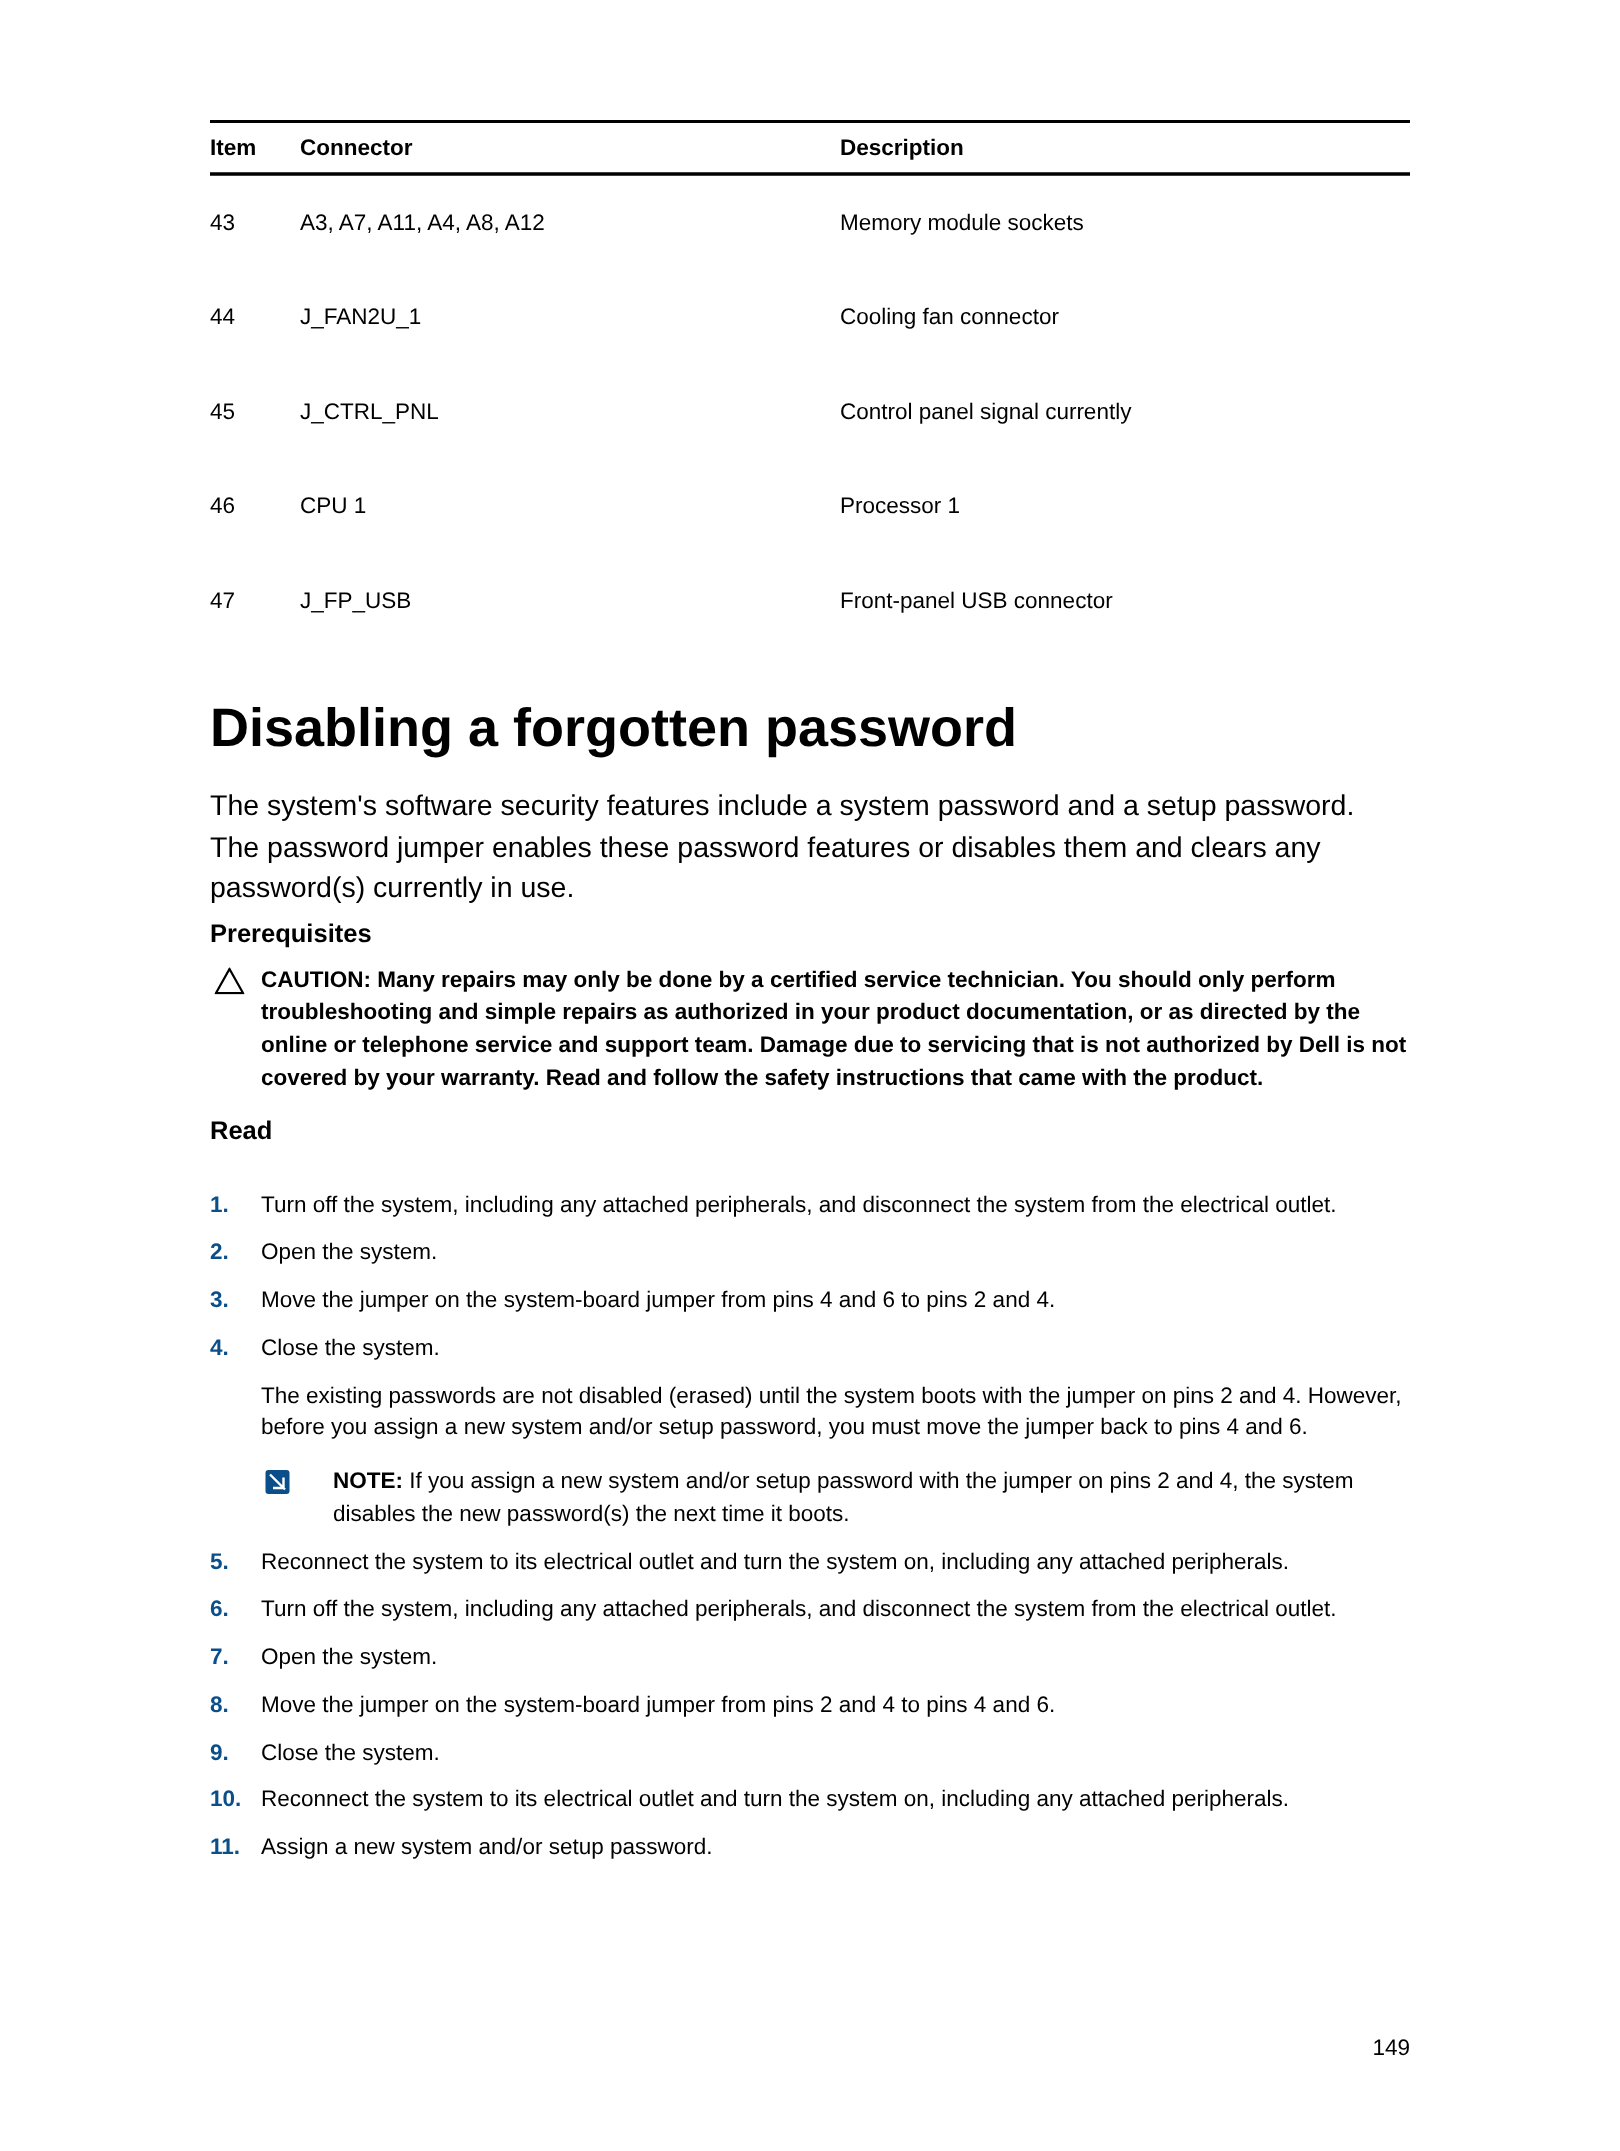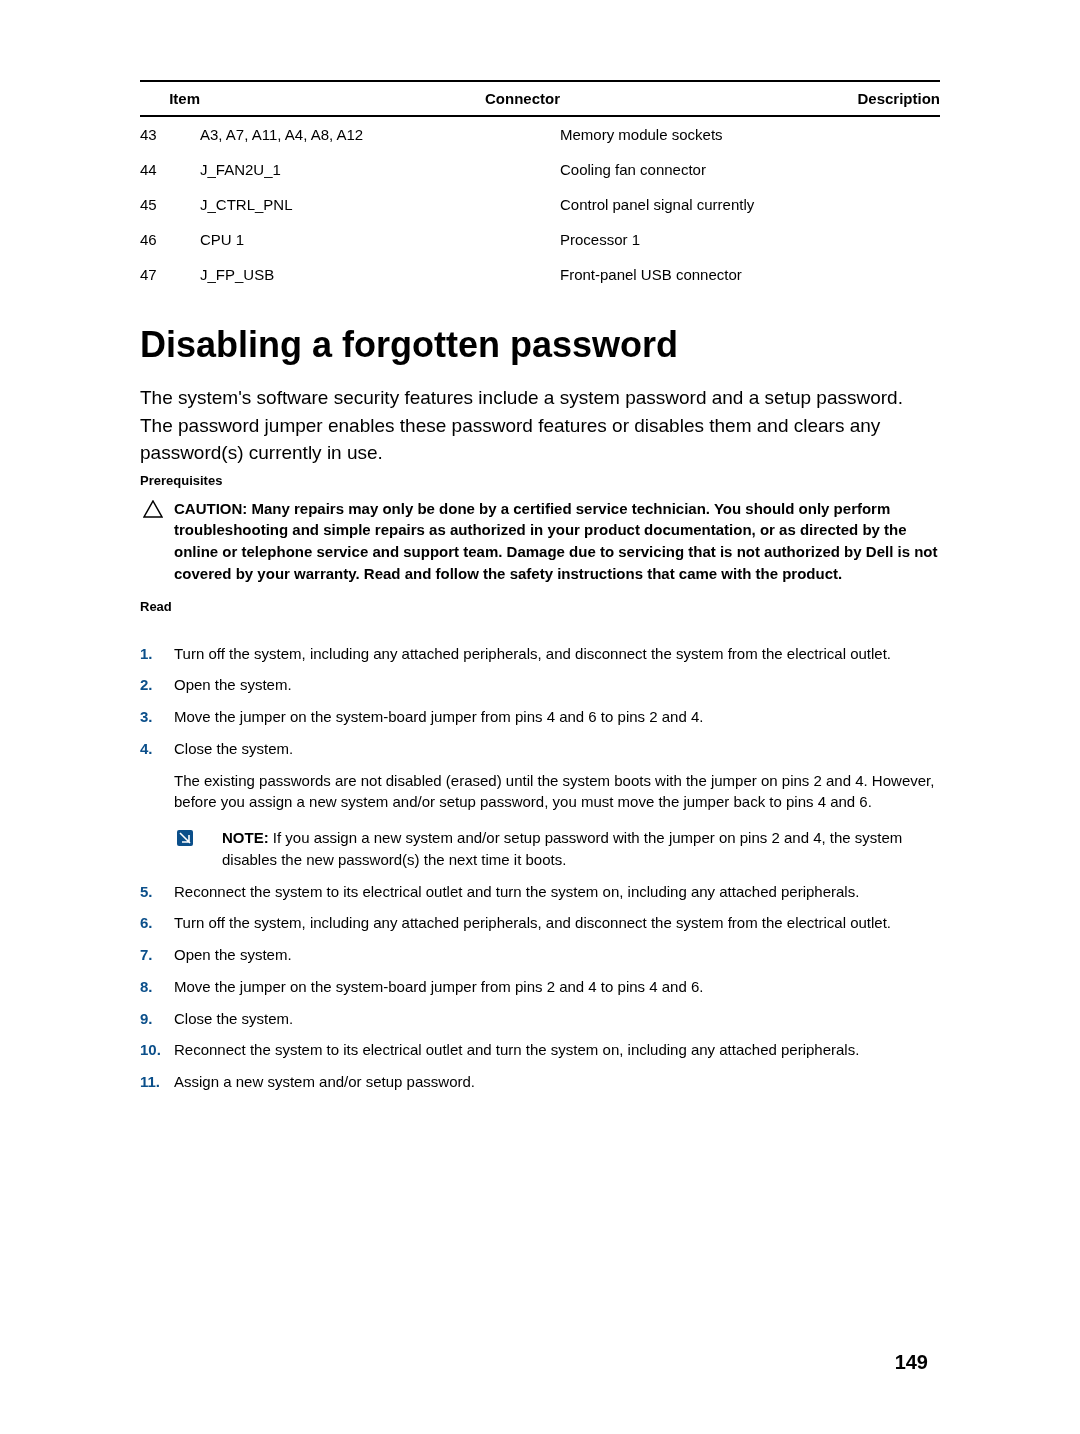--- a/index.html
+++ b/index.html
@@ -12,45 +12,45 @@
       padding: 80px 140px 60px 140px;
       position: relative;
     }
     table {
       width: 100%;
       border-collapse: collapse;
       font-size: 15px;
       margin-bottom: 32px;
     }
     thead tr { border-top: 2px solid #000; border-bottom: 2px solid #000; }
-    th { text-align: right; font-weight: bold; padding: 8px 0; }
-    td { padding: 9px 0; vertical-align: top; }
+    th { text-align: left; font-weight: bold; padding: 8px 0; }
+    td { padding: 23px 0; vertical-align: top; }
     .col-item { width: 60px; }
     .col-conn { width: 360px; }
     h1 { font-size: 36px; font-weight: bold; margin-bottom: 18px; }
     .body-text { font-size: 19px; line-height: 1.45; margin-bottom: 6px; }
-    .section-heading { font-size: 13px; font-weight: bold; margin-top: 6px; margin-bottom: 10px; }
+    .section-heading { font-size: 17px; font-weight: bold; margin-top: 6px; margin-bottom: 10px; }
     .callout { display: flex; gap: 10px; margin-bottom: 14px; padding-left: 2px; }
     .callout-icon { flex: 0 0 22px; display: flex; justify-content: center; align-items: flex-start; padding-top: 2px; }
     .callout-text { flex: 1; font-size: 15px; line-height: 1.45; }
     .bold { font-weight: bold; }
     ol { list-style: none; counter-reset: step; padding-left: 0; margin-top: 29px; }
     ol > li { position: relative; padding-left: 34px; font-size: 15px; line-height: 1.45; margin-bottom: 10px; }
     ol > li::before {
       counter-increment: step;
       content: counter(step) ".";
       position: absolute;
       left: 0;
       font-weight: bold;
       color: #0b4f8a;
     }
     .step-para { margin-top: 10px; }
     .nested-callout { display: flex; gap: 26px; margin-top: 14px; }
     .nested-callout .callout-icon { flex: 0 0 22px; }
-    .page-num { position: absolute; bottom: 60px; right: 152px; font-size: 20px; font-weight: bold; }
+    .page-num { position: absolute; bottom: 60px; right: 140px; font-size: 15px; }
   </style>
 </head>
 <body>
 
 <table>
   <thead>
     <tr>
       <th class="col-item">Item</th>
       <th class="col-conn">Connector</th>
       <th>Description</th>

